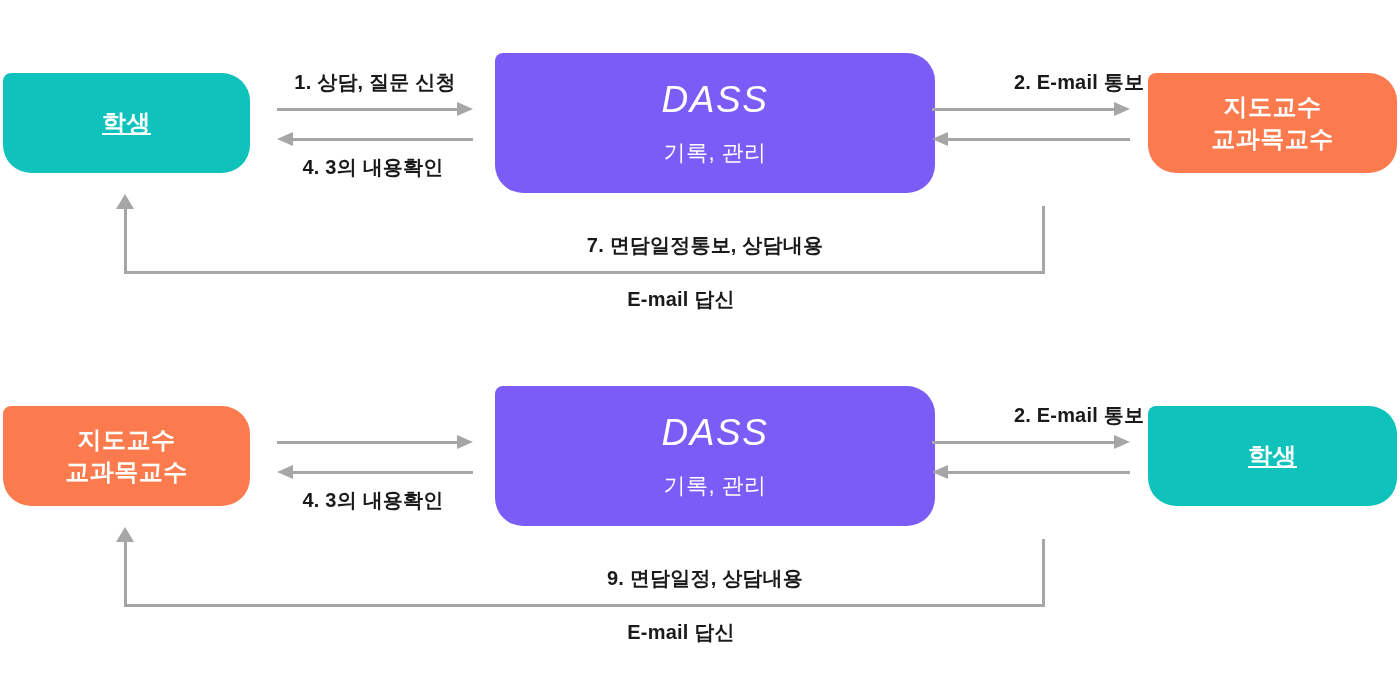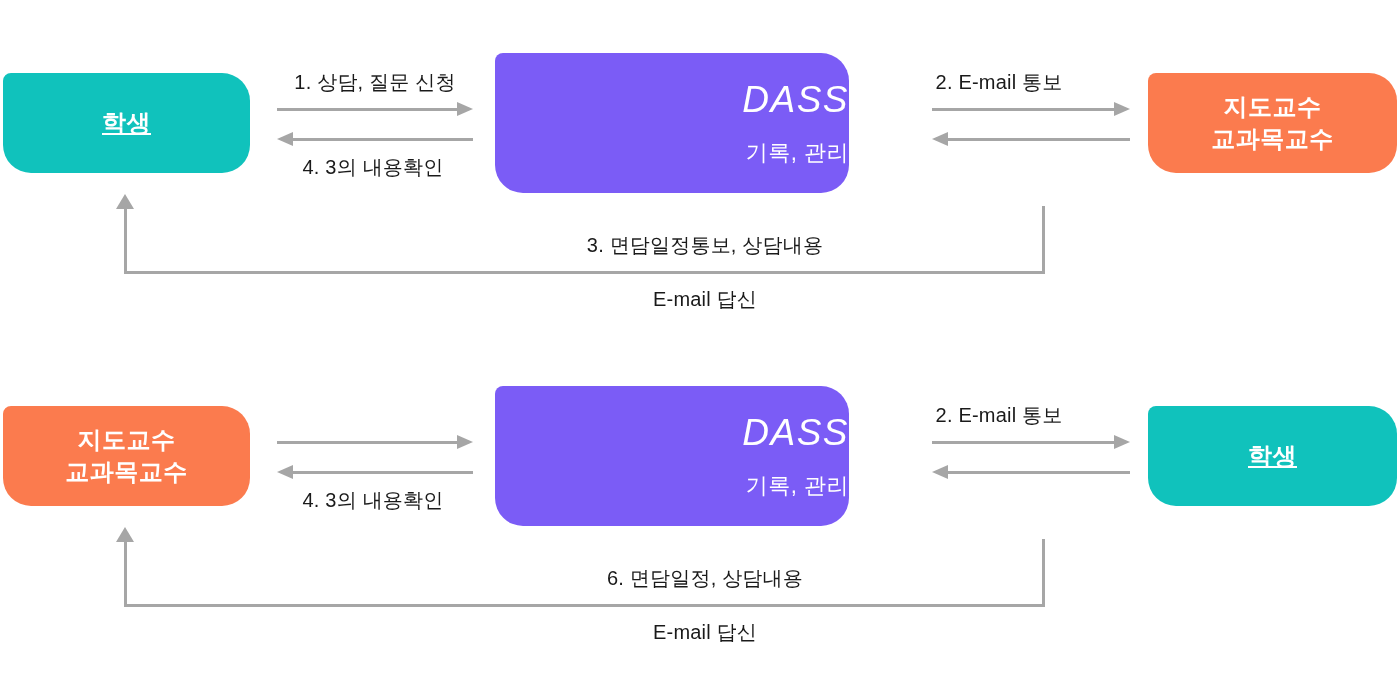--- a/index.html
+++ b/index.html
@@ -30,21 +30,21 @@
     flex-direction: column;
     align-items: center;
     justify-content: center;
     color: #ffffff;
     border-radius: 8px 28px 28px 28px;
   }
   .teal   { background: var(--teal); text-decoration: underline; }
   .purple { background: var(--purple); }
   .orange { background: var(--orange); }
   .box-left   { left: 3px;    top: 73px; width: 247px; height: 100px; }
-  .box-center { left: 495px;  top: 53px; width: 354px; height: 140px; align-items: flex-end; }
+  .box-center { left: 495px;  top: 53px; width: 440px; height: 140px; }
   .box-right  { left: 1148px; top: 73px; width: 249px; height: 100px; }
   .box-label {
     font-size: 24px; font-weight: 700; text-align: center;
     white-space: pre-line; line-height: 1.35; letter-spacing: 0.5px;
   }
   .dass-title { font-size: 37px; font-style: italic; font-weight: 500; letter-spacing: 1.5px; }
   .dass-sub   { font-size: 22px; font-weight: 500; margin-top: 17px; letter-spacing: 0.5px; }
 
   
   .h-arrow { position: absolute; height: 15px; }
@@ -62,40 +62,40 @@
     border-right: 16px solid var(--arrow);
   }
   .arrow-lf { left: 277px; top: 102px; width: 196px; }
   .arrow-lb { left: 277px; top: 132px; width: 196px; }
   .arrow-rf { left: 932px; top: 102px; width: 198px; }
   .arrow-rb { left: 932px; top: 132px; width: 198px; }
 
   
   .arrow-label {
     position: absolute; color: var(--text);
-    font-size: 20px; font-weight: 400; text-align: center;
+    font-size: 20px; font-weight: 700; text-align: center;
     white-space: pre-line; line-height: 1.3; letter-spacing: 0.2px;
   }
   .label-lf { left: 257px; top: 69px;  width: 236px; }
   .label-lb { left: 255px; top: 154px; width: 236px; }
-  .label-rf { left: 880px; top: 69px;  width: 238px; }
+  .label-rf { left: 960px; top: 69px;  width: 238px; }
   .label-rb { left: 912px; top: 154px; width: 238px; }
 
   
   .vline { position: absolute; width: 3px; background: var(--arrow); }
   .conn-v   { left: 1042px; top: 206px; height: 66px; }
   .fb-vline { left: 124px;  top: 208px; height: 63px; }
   .fb-hline { position: absolute; left: 124px; top: 271px; width: 921px; height: 3px; background: var(--arrow); }
   .fb-head {
     position: absolute; left: 116px; top: 194px; width: 0; height: 0;
     border-left: 9px solid transparent; border-right: 9px solid transparent;
     border-bottom: 15px solid var(--arrow);
   }
   .fb-label    { left: 500px; top: 232px; width: 410px; }
-  .fb-sublabel { left: 500px; top: 286px; width: 410px; text-align: center; }
+  .fb-sublabel { left: 476px; top: 286px; width: 410px; text-align: center; }
 </style>
 </head>
 <body>
 
 <div class="canvas">
 
   <section class="flow flow-1">
     <div class="box box-left teal">
       <span class="box-label">학생</span>
     </div>
@@ -130,21 +130,21 @@
 
     <div class="h-arrow left arrow-rb">
       <div class="line"></div>
       <div class="head-left"></div>
     </div>
 
     <div class="vline conn-v"></div>
     <div class="fb-hline"></div>
     <div class="vline fb-vline"></div>
     <div class="fb-head"></div>
-    <div class="arrow-label fb-label">3. 면담일정통보, 상담내용</div>
+    <div class="arrow-label fb-label">7. 면담일정통보, 상담내용</div>
     <div class="arrow-label fb-sublabel">E-mail 답신</div>
   </section>
 
   <section class="flow flow-2">
     <div class="box box-left orange">
       <span class="box-label">지도교수
 교과목교수</span>
     </div>
 
     <div class="box box-center purple">
@@ -175,17 +175,17 @@
 
     <div class="h-arrow left arrow-rb">
       <div class="line"></div>
       <div class="head-left"></div>
     </div>
 
     <div class="vline conn-v"></div>
     <div class="fb-hline"></div>
     <div class="vline fb-vline"></div>
     <div class="fb-head"></div>
-    <div class="arrow-label fb-label">6. 면담일정, 상담내용</div>
+    <div class="arrow-label fb-label">9. 면담일정, 상담내용</div>
     <div class="arrow-label fb-sublabel">E-mail 답신</div>
   </section>
 
 </div>
 
 </body></html>

